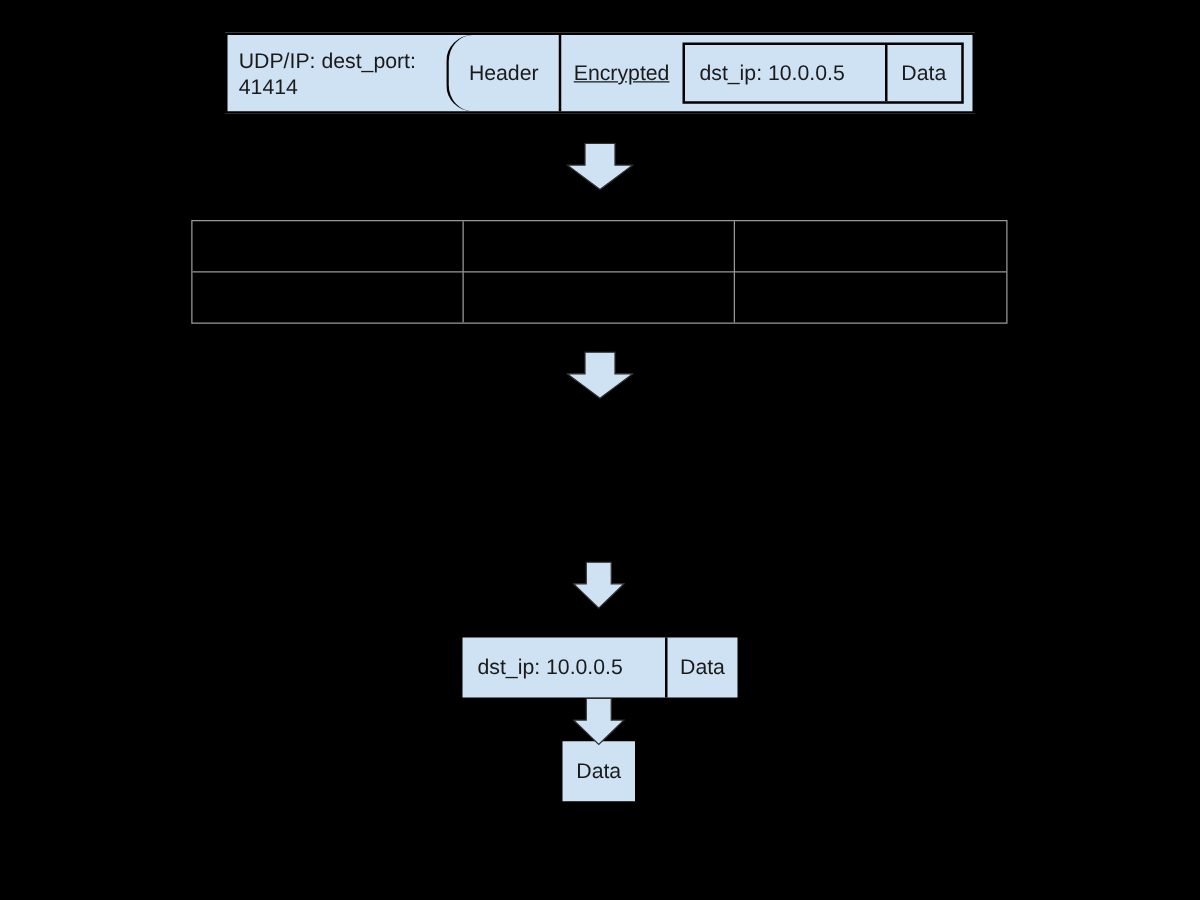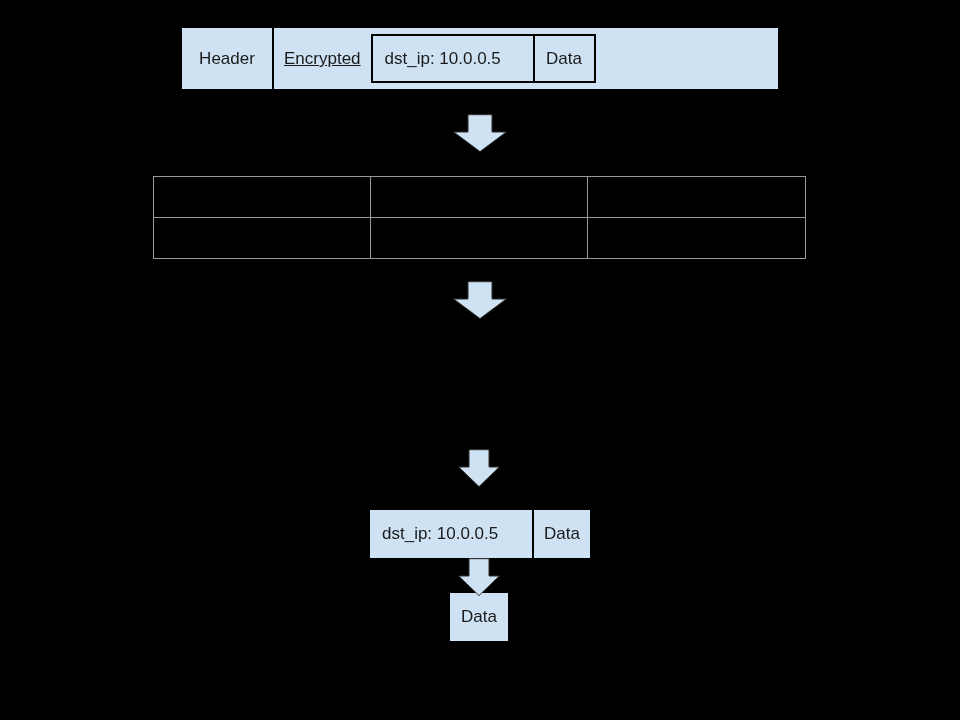--- a/index.html
+++ b/index.html
@@ -96,20 +96,23 @@
     font-size: 17px;
     z-index: 1;
   }
 </style>
 </head>
 <body>
 
 <div class="stage">
 
   <div class="packet">
+    <div class="pcell c1">
+      <span>UDP/IP: dest_port: 41414</span>
+    </div>
     <div class="pcell c2">
       <span>Header</span>
     </div>
     <div class="pcell c3">
       <span class="enc-label">Encrypted</span>
       <div class="inner-box">
         <div class="icell left">
           <span>dst_ip: 10.0.0.5</span>
         </div>
         <div class="icell right">

